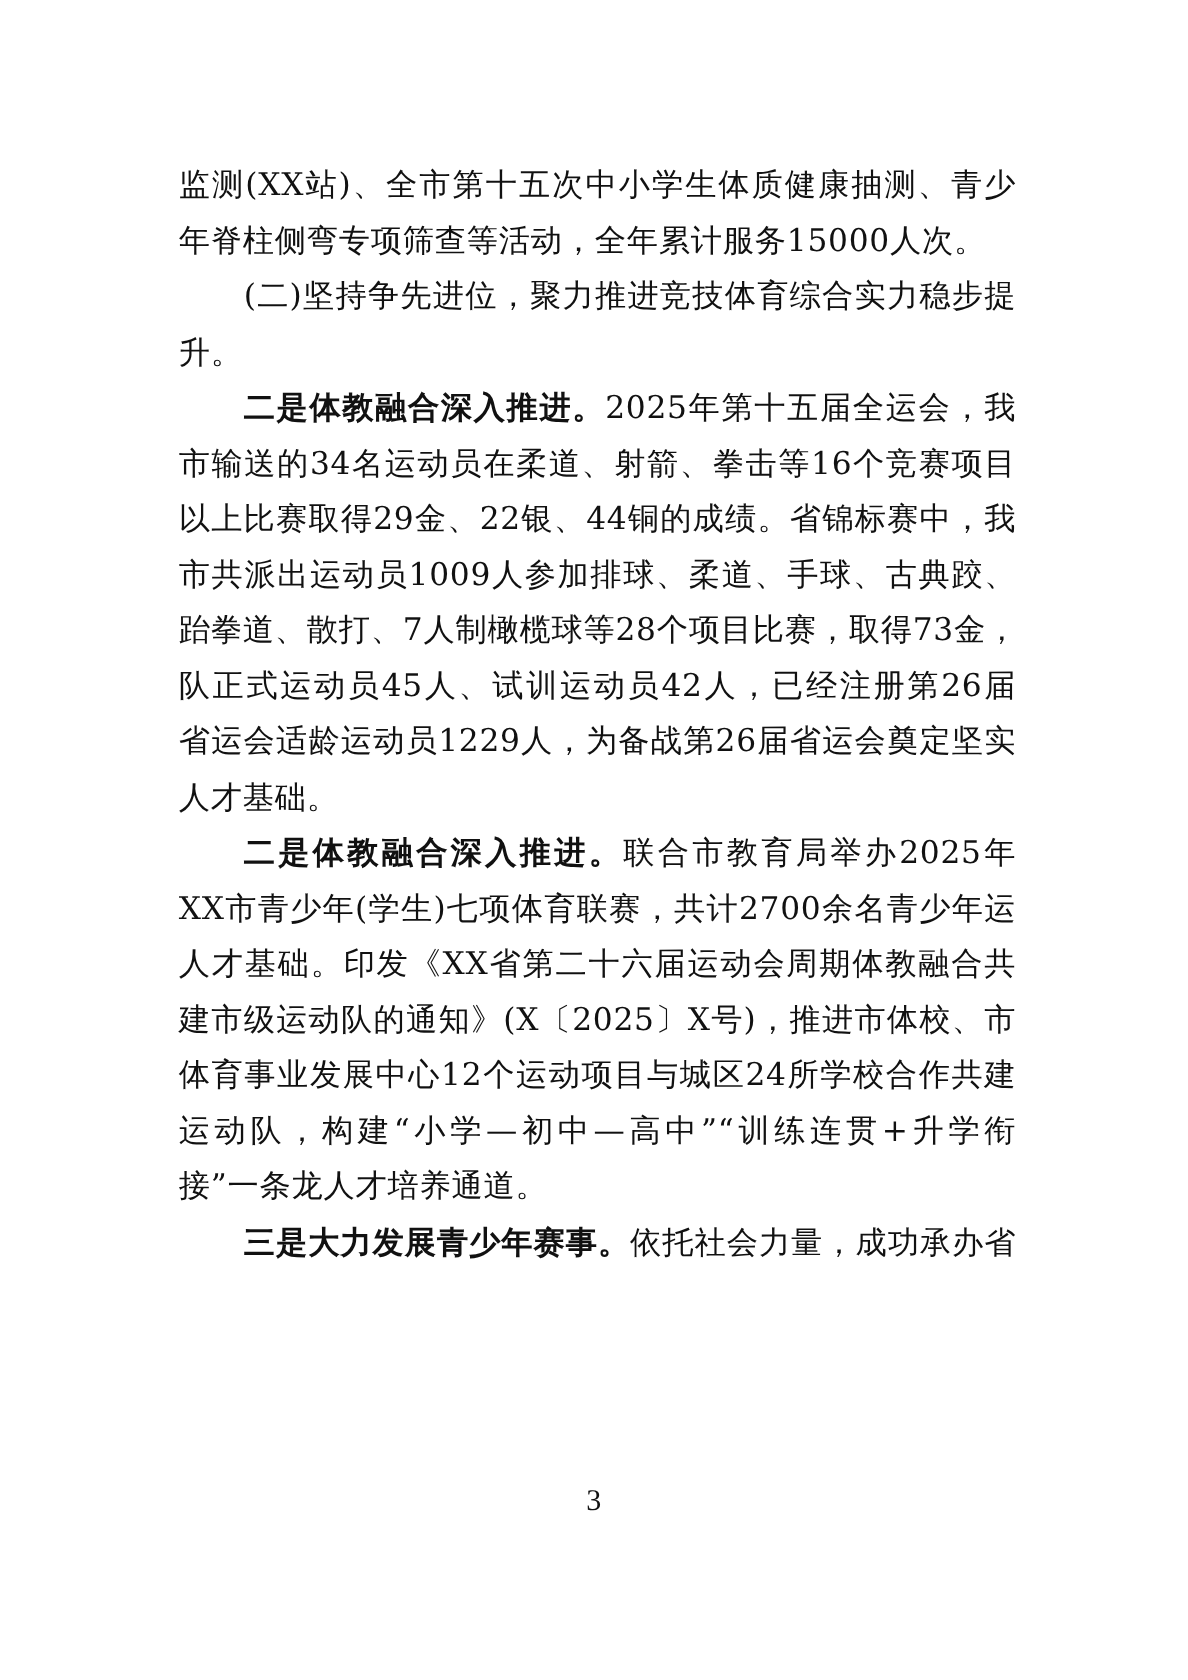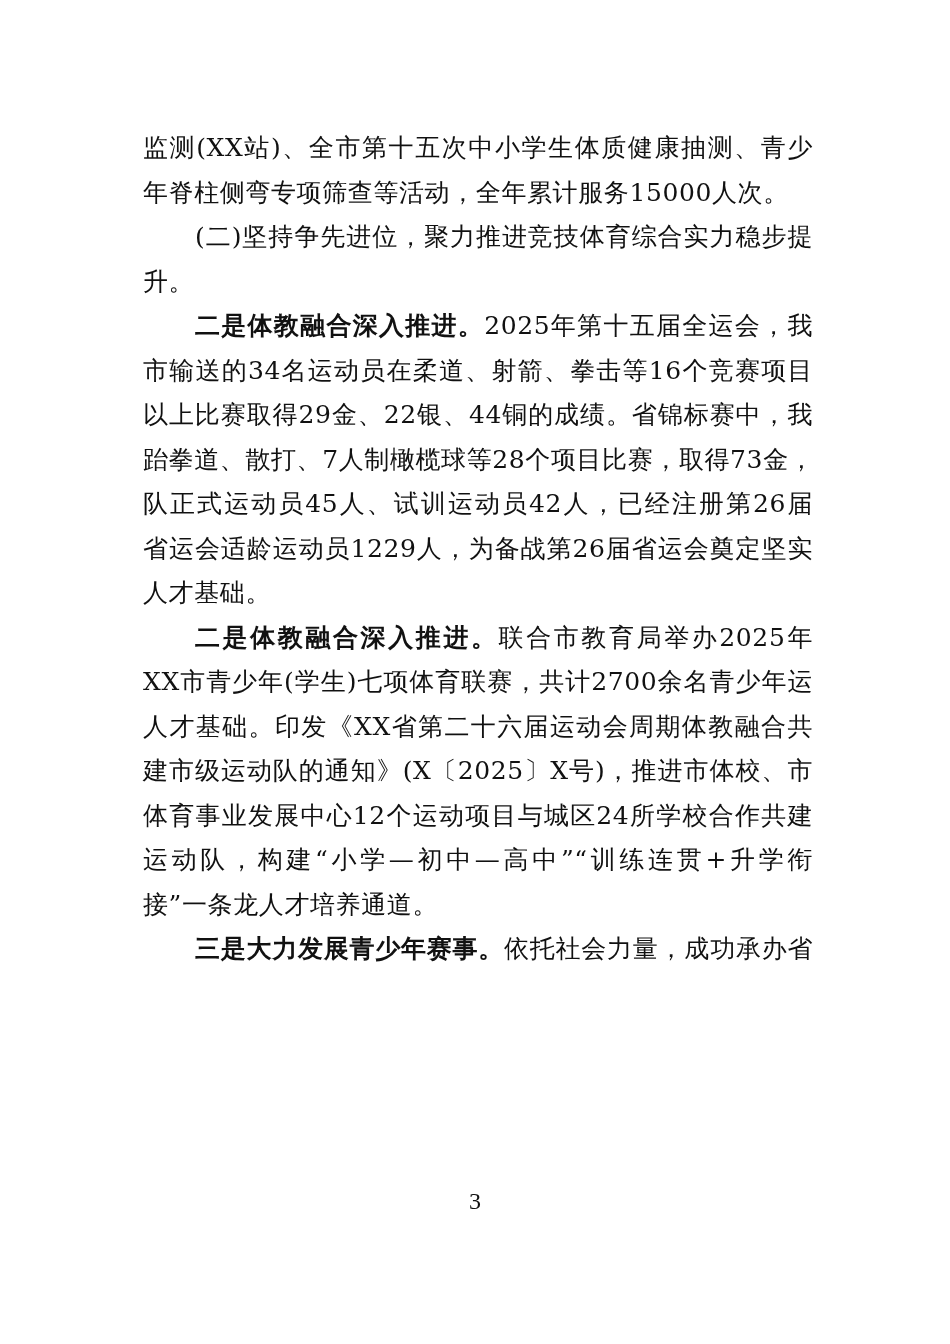--- a/index.html
+++ b/index.html
@@ -63,20 +63,21 @@
 
 <div class="page">
   <div class="body-text">
     <div class="line justify"><span>监测(XX站)、全市第十五次中小学生体质健康抽测、青少</span></div>
     <div class="line"><span>年脊柱侧弯专项筛查等活动，全年累计服务15000人次。</span></div>
     <div class="line indent justify"><span>(二)坚持争先进位，聚力推进竞技体育综合实力稳步提</span></div>
     <div class="line"><span>升。</span></div>
     <div class="line indent justify"><span class="bold">二是体教融合深入推进。</span><span>2025年第十五届全运会，我</span></div>
     <div class="line justify"><span>市输送的34名运动员在柔道、射箭、拳击等16个竞赛项目</span></div>
     <div class="line justify"><span>以上比赛取得29金、22银、44铜的成绩。省锦标赛中，我</span></div>
+    <div class="line justify"><span>市共派出运动员1009人参加排球、柔道、手球、古典跤、</span></div>
     <div class="line justify"><span>跆拳道、散打、7人制橄榄球等28个项目比赛，取得73金，</span></div>
     <div class="line justify"><span>队正式运动员45人、试训运动员42人，已经注册第26届</span></div>
     <div class="line justify"><span>省运会适龄运动员1229人，为备战第26届省运会奠定坚实</span></div>
     <div class="line"><span>人才基础。</span></div>
     <div class="line indent justify"><span class="bold">二是体教融合深入推进。</span><span>联合市教育局举办2025年</span></div>
     <div class="line justify"><span>XX市青少年(学生)七项体育联赛，共计2700余名青少年运</span></div>
     <div class="line justify"><span>人才基础。印发《XX省第二十六届运动会周期体教融合共</span></div>
     <div class="line justify"><span>建市级运动队的通知》(X〔2025〕X号)，推进市体校、市</span></div>
     <div class="line justify"><span>体育事业发展中心12个运动项目与城区24所学校合作共建</span></div>
     <div class="line justify"><span>运动队，构建“小学—初中—高中”“训练连贯+升学衔</span></div>

